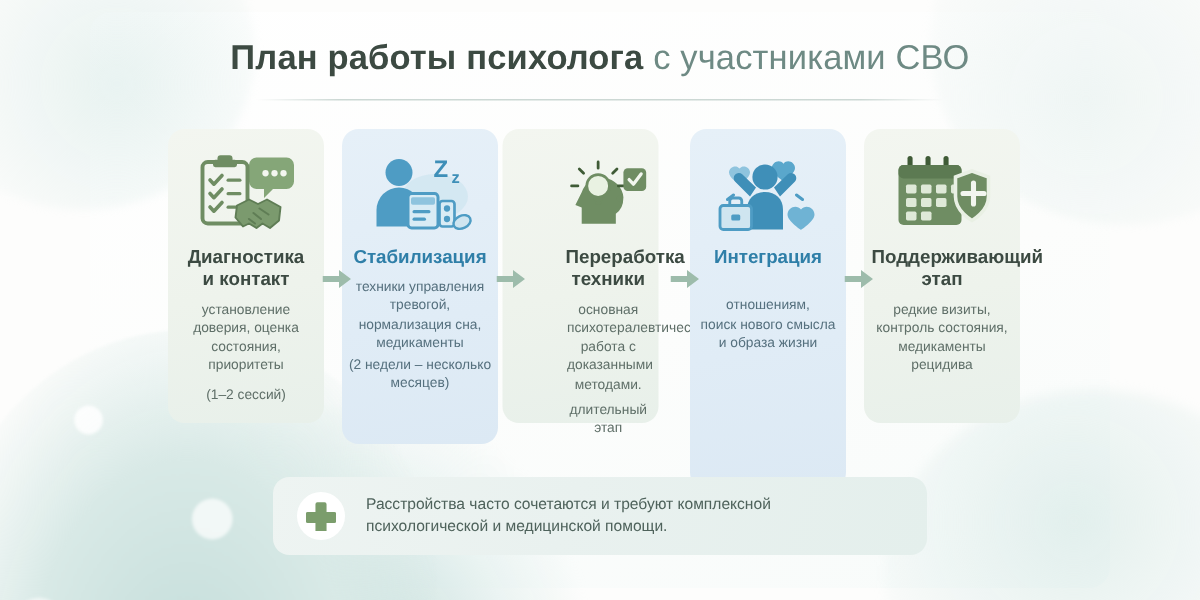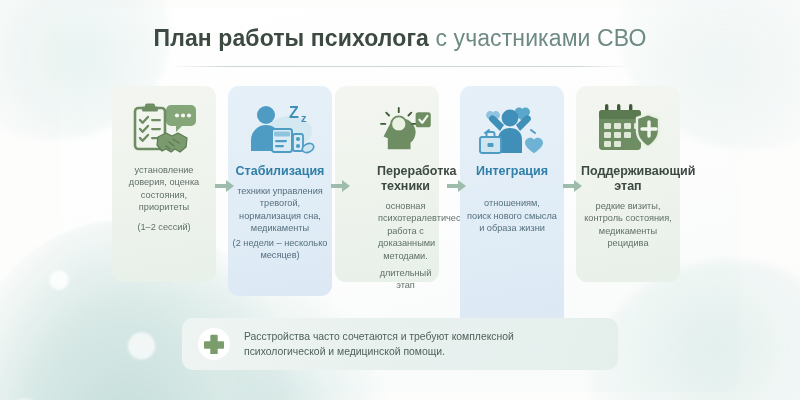--- a/index.html
+++ b/index.html
@@ -271,20 +271,24 @@
           <rect x="22" y="18" width="10" height="2.2" rx="1.1" fill="#6f8d63"></rect>
           <path d="M11 28 l2.6 2.8 L19 25" fill="none" stroke="#6f8d63" stroke-width="2.4" stroke-linecap="round" stroke-linejoin="round"></path>
           <rect x="22" y="27" width="10" height="2.2" rx="1.1" fill="#6f8d63"></rect>
           <path d="M11 37 l2.6 2.8 L19 34" fill="none" stroke="#6f8d63" stroke-width="2.4" stroke-linecap="round" stroke-linejoin="round"></path>
           <rect x="22" y="36" width="8" height="2.2" rx="1.1" fill="#6f8d63"></rect>
 
           <path d="M29 36 l8 -4 6 3 6 -3 9 5 -1 9 -6 5 -5 -3 -4 3 -5 -3 -4 2 -5 -6 z" fill="#7b9a6e" stroke="#5f7d55" stroke-width="1.3" stroke-linejoin="round"></path>
           <path d="M40 41 l5 4 M44 38 l6 4 M37 45 l4 3" stroke="#5f7d55" stroke-width="1.4" stroke-linecap="round" fill="none"></path>
         </svg>
       </div>
+      <div class="card-title">
+        <span>Диагностика</span><br>
+        <span>и контакт</span>
+      </div>
       <div class="card-desc">
         <span>установление</span><br>
         <span>доверия, оценка</span><br>
         <span>состояния, приоритеты</span>
       </div>
       <div class="card-note">(1–2 сессий)</div>
     </div>
 
     <div class="card blue c2">
       <div class="card-icon">

